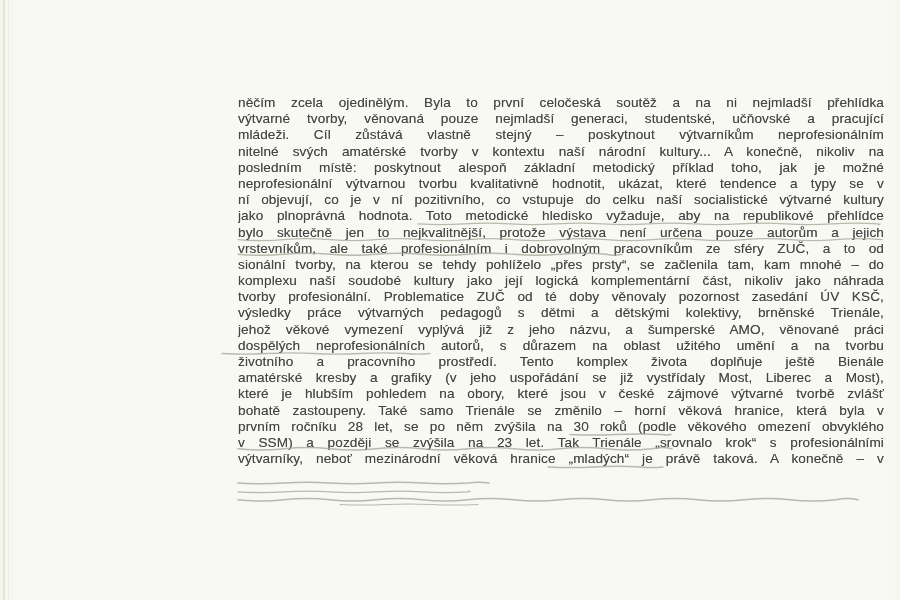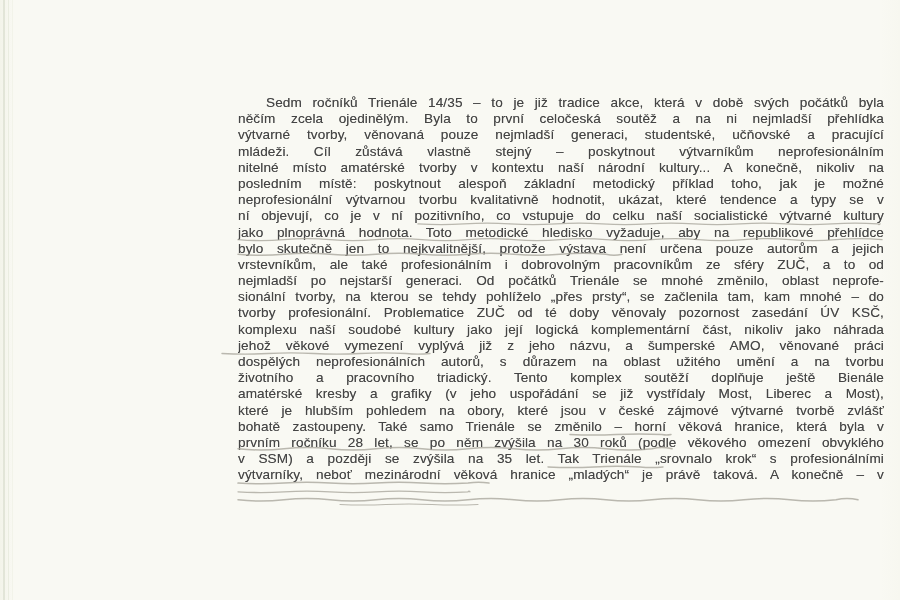--- a/index.html
+++ b/index.html
@@ -34,43 +34,42 @@
 </style>
 </head>
 <body>
 
 <div class="page">
   <div class="scan-edge edge1"></div>
   <div class="scan-edge edge2"></div>
   <div class="scan-edge edge3"></div>
 
   <div class="text-block" id="text-block">
-      <div class="tline first">Sedm ročníků Trienále 14/35 – to je již tradice akce, která v době svých počátků byla</div>
       <div class="tline">něčím zcela ojedinělým. Byla to první celočeská soutěž a na ni nejmladší přehlídka</div>
       <div class="tline">výtvarné tvorby, věnovaná pouze nejmladší generaci, studentské, učňovské a pracující</div>
       <div class="tline">mládeži. Cíl zůstává vlastně stejný – poskytnout výtvarníkům neprofesionálním</div>
-      <div class="tline">nitelné místo amatérské tvorby v kontextu naší národní kultury... A konečně, nikoliv na</div>
+      <div class="tline">nitelné svých amatérské tvorby v kontextu naší národní kultury... A konečně, nikoliv na</div>
       <div class="tline">posledním místě: poskytnout alespoň základní metodický příklad toho, jak je možné</div>
       <div class="tline">neprofesionální výtvarnou tvorbu kvalitativně hodnotit, ukázat, které tendence a typy se v</div>
       <div class="tline">ní objevují, co je v ní pozitivního, co vstupuje do celku naší socialistické výtvarné kultury</div>
       <div class="tline">jako plnoprávná hodnota. Toto metodické hledisko vyžaduje, aby na republikové přehlídce</div>
       <div class="tline">bylo skutečně jen to nejkvalitnější, protože výstava není určena pouze autorům a jejich</div>
       <div class="tline">vrstevníkům, ale také profesionálním i dobrovolným pracovníkům ze sféry ZUČ, a to od</div>
-      <div class="tline">nejmladší po nejstarší generaci. Od počátků Trienále se mnohé změnilo, oblast neprofe-</div>
       <div class="tline">sionální tvorby, na kterou se tehdy pohlíželo „přes prsty“, se začlenila tam, kam mnohé – do</div>
+      <div class="tline">komplexu naší soudobé kultury jako její logická komplementární část, nikoliv jako náhrada</div>
       <div class="tline">tvorby profesionální. Problematice ZUČ od té doby věnovaly pozornost zasedání ÚV KSČ,</div>
-      <div class="tline">komplexu naší soudobé kultury jako její logická komplementární část, nikoliv jako náhrada</div>
+      <div class="tline">výsledky práce výtvarných pedagogů s dětmi a dětskými kolektivy, brněnské Trienále,</div>
       <div class="tline">jehož věkové vymezení vyplývá již z jeho názvu, a šumperské AMO, věnované práci</div>
       <div class="tline">dospělých neprofesionálních autorů, s důrazem na oblast užitého umění a na tvorbu</div>
-      <div class="tline">životního a pracovního triadický. Tento komplex soutěží doplňuje ještě Bienále</div>
+      <div class="tline">životního a pracovního prostředí. Tento komplex života doplňuje ještě Bienále</div>
       <div class="tline">amatérské kresby a grafiky (v jeho uspořádání se již vystřídaly Most, Liberec a Most),</div>
       <div class="tline">které je hlubším pohledem na obory, které jsou v české zájmové výtvarné tvorbě zvlášť</div>
       <div class="tline">bohatě zastoupeny. Také samo Trienále se změnilo – horní věková hranice, která byla v</div>
       <div class="tline">prvním ročníku 28 let, se po něm zvýšila na 30 roků (podle věkového omezení obvyklého</div>
-      <div class="tline">v SSM) a později se zvýšila na 35 let. Tak Trienále „srovnalo krok“ s profesionálními</div>
+      <div class="tline">v SSM) a později se zvýšila na 23 let. Tak Trienále „srovnalo krok“ s profesionálními</div>
       <div class="tline">výtvarníky, neboť mezinárodní věková hranice „mladých“ je právě taková. A konečně – v</div>
     </div>
 
   <svg id="marks" width="900" height="600" viewBox="0 0 900 600">
       <path d="M 418 223.89999999999998 Q 441.0 225.4 464.0 223.89999999999998 Q 487.0 222.4 510.0 223.89999999999998 Q 533.0 225.4 556.0 223.89999999999998 Q 579.0 222.4 602.0 223.89999999999998 Q 625.0 225.4 648.0 223.89999999999998 Q 671.0 222.4 694.0 223.89999999999998 Q 717.0 225.4 740.0 223.89999999999998 Q 763.0 222.4 786.0 223.89999999999998 Q 809.0 225.4 832.0 223.89999999999998 Q 855.0 222.4 878.0 223.89999999999998 Q 879.0 225.4 880.0 223.89999999999998" fill="none" stroke="#a8a59b" stroke-width="1.4" stroke-linecap="round" opacity="0.78"></path>
       <path d="M 238 239.6 Q 261.0 241.6 284.0 239.6 Q 307.0 237.6 330.0 239.6 Q 353.0 241.6 376.0 239.6 Q 399.0 237.6 422.0 239.6 Q 445.0 241.6 468.0 239.6 Q 491.0 237.6 514.0 239.6 Q 537.0 241.6 560.0 239.6 Q 583.0 237.6 606.0 239.6 Q 629.0 241.6 652.0 239.6 Q 675.0 237.6 698.0 239.6 Q 721.0 241.6 744.0 239.6 Q 767.0 237.6 790.0 239.6 Q 813.0 241.6 836.0 239.6 Q 859.0 237.6 882.0 239.6" fill="none" stroke="#a8a59b" stroke-width="1.4" stroke-linecap="round" opacity="0.78"></path>
       <path d="M 238 254.29999999999998 Q 261.0 256.3 284.0 254.29999999999998 Q 307.0 252.3 330.0 254.29999999999998 Q 353.0 256.3 376.0 254.29999999999998 Q 399.0 252.3 422.0 254.29999999999998 Q 445.0 256.3 468.0 254.29999999999998 Q 491.0 252.3 514.0 254.29999999999998 Q 537.0 256.3 560.0 254.29999999999998 Q 583.0 252.3 606.0 254.29999999999998 Q 614.0 256.3 622.0 254.29999999999998" fill="none" stroke="#a8a59b" stroke-width="1.4" stroke-linecap="round" opacity="0.78"></path>
       <path d="M 222 353.5 Q 245.0 354.7 268.0 353.5 Q 291.0 352.3 314.0 353.5 Q 337.0 354.7 360.0 353.5 Q 383.0 352.3 406.0 353.5 Q 418.0 354.7 430.0 353.5" fill="none" stroke="#a8a59b" stroke-width="1.4" stroke-linecap="round" opacity="0.78"></path>
       <path d="M 570 434.5 Q 593.0 435.5 616.0 434.5 Q 639.0 433.5 662.0 434.5 Q 666.5 435.5 671.0 434.5" fill="none" stroke="#a8a59b" stroke-width="1.5" stroke-linecap="round" opacity="0.78"></path>
       <path d="M 238 448.7 Q 261.0 451.2 284.0 448.7 Q 307.0 446.2 330.0 448.7 Q 353.0 451.2 376.0 448.7 Q 399.0 446.2 422.0 448.7 Q 445.0 451.2 468.0 448.7 Q 491.0 446.2 514.0 448.7 Q 537.0 451.2 560.0 448.7 Q 583.0 446.2 606.0 448.7 Q 629.0 451.2 652.0 448.7 Q 662.0 446.2 672.0 448.7" fill="none" stroke="#a8a59b" stroke-width="1.5" stroke-linecap="round" opacity="0.78"></path>

